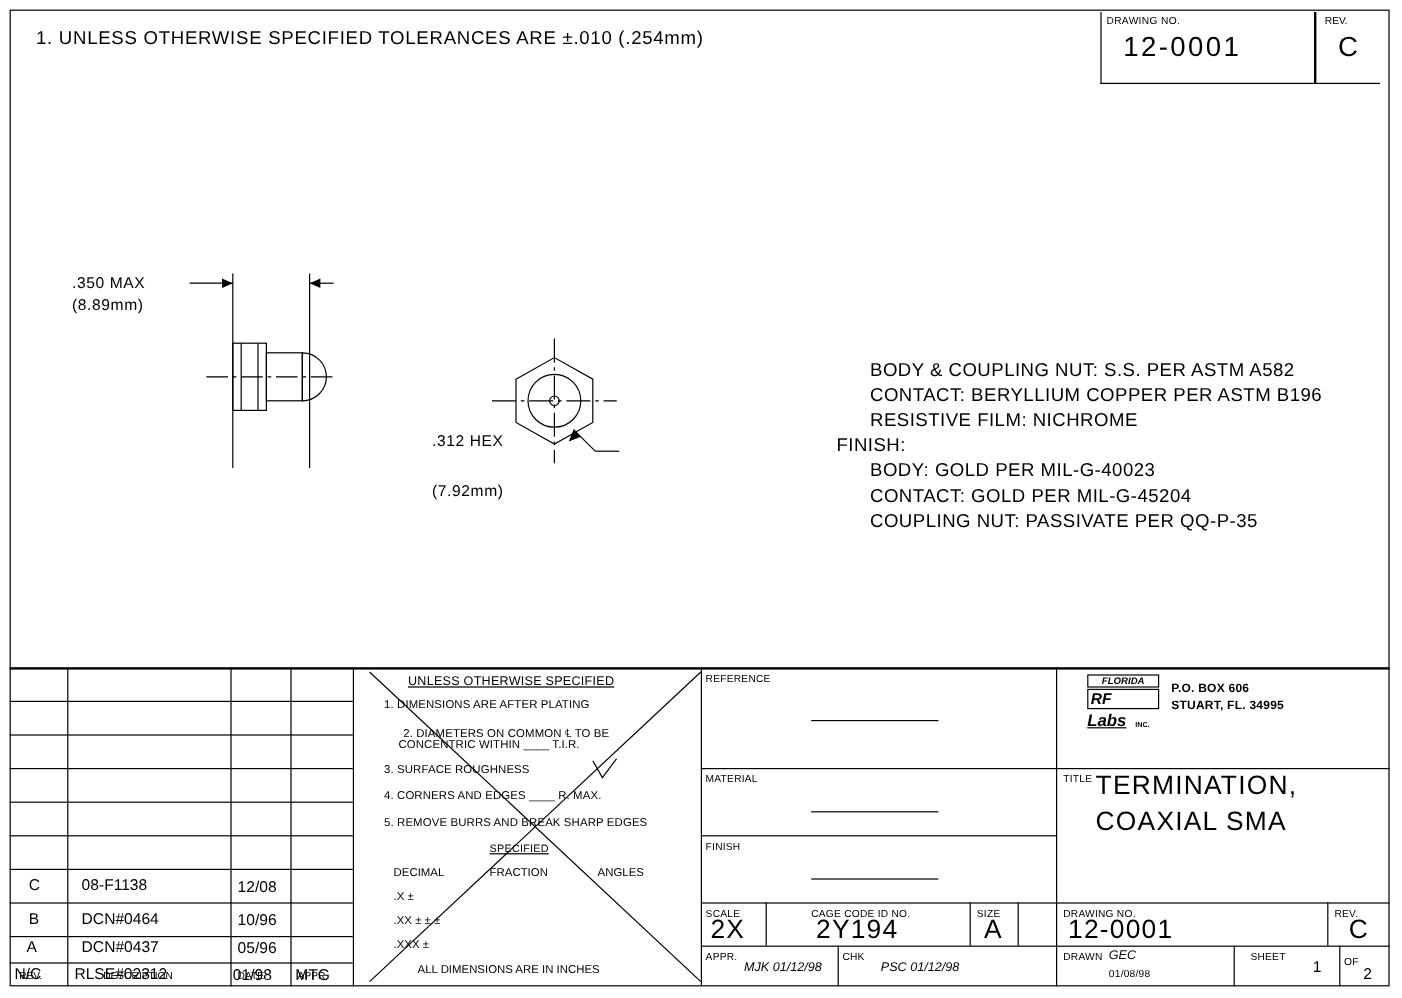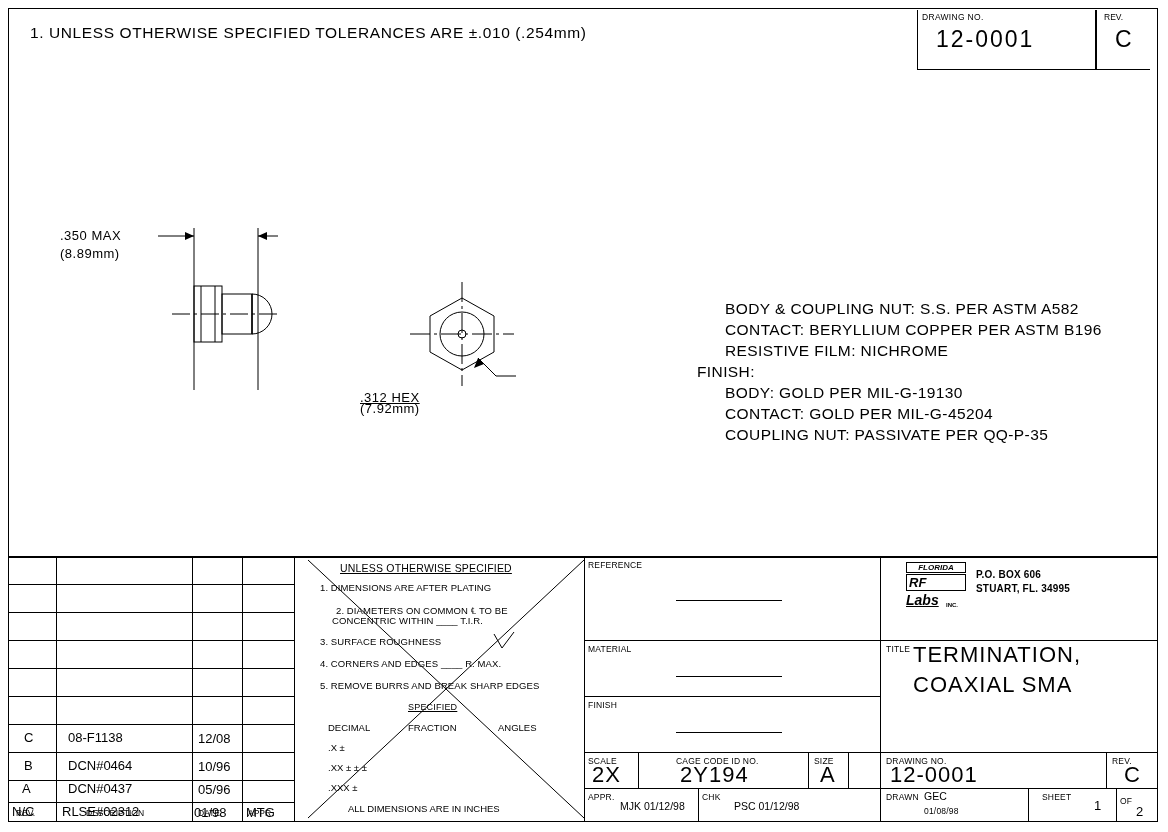--- a/index.html
+++ b/index.html
@@ -22,21 +22,21 @@
 
   
   #materials{left:697px;top:298px;font-size:15.5px;line-height:21px;letter-spacing:.4px;}
   #materials .ind1{padding-left:28px;}
 
   
   #tb{left:8px;top:556px;width:1150px;height:266px;}
   #tb .ln{position:absolute;background:#000;}
 
   .tiny{font-size:8.5px;letter-spacing:.2px;}
-  .small{font-size:10.5px;}
+  .small{font-size:10.5px;font-style:italic;}
   .med{font-size:13px;}
 
   
   .revcell{position:absolute;font-size:13px;}
   .revhdr{position:absolute;font-size:8.5px;}
 
   
   #notes{position:absolute;left:296px;top:0;width:284px;height:322px;}
   #notes .hdr{position:absolute;left:36px;top:6px;font-size:10.5px;letter-spacing:.2px;text-decoration:underline;}
   #notes .item{position:absolute;font-size:9.5px;letter-spacing:.1px;}
@@ -109,29 +109,29 @@
     <circle cx="92" cy="84" r="4"></circle>
 
     <line x1="92" y1="32" x2="92" y2="136" stroke-dasharray="20,4,3,4"></line>
     <line x1="40" y1="84" x2="144" y2="84" stroke-dasharray="20,4,3,4"></line>
 
     <line x1="108" y1="108" x2="126" y2="126"></line>
     <line x1="126" y1="126" x2="146" y2="126"></line>
   </g>
   <polygon points="108,108 104,118 114,114" fill="#000"></polygon>
 </svg>
-<div class="abs dim-txt nowrap" style="left:360px;top:390px;text-decoration:underline;">.312 HEX</div>
+<div class="abs dim-txt nowrap" style="left:360px;top:360px;">.312 HEX</div>
 <div class="abs dim-txt nowrap" style="left:360px;top:401px;">(7.92mm)</div>
 
 <div class="abs" id="materials">
   <div class="nowrap ind1">BODY &amp; COUPLING NUT: S.S. PER ASTM A582</div>
   <div class="nowrap ind1">CONTACT: BERYLLIUM COPPER PER ASTM B196</div>
   <div class="nowrap ind1">RESISTIVE FILM: NICHROME</div>
   <div class="nowrap">FINISH:</div>
-  <div class="nowrap ind1">BODY: GOLD PER MIL-G-19130</div>
+  <div class="nowrap ind1">BODY: GOLD PER MIL-G-40023</div>
   <div class="nowrap ind1">CONTACT: GOLD PER MIL-G-45204</div>
   <div class="nowrap ind1">COUPLING NUT: PASSIVATE PER QQ-P-35</div>
 </div>
 
 <div class="abs" id="tb">
 
   <div class="ln" style="left:0;top:0;width:1150px;height:1.5px;"></div>
 
   <div class="ln" style="left:48px;top:0;width:1.2px;height:266px;"></div>
   <div class="ln" style="left:184px;top:0;width:1.2px;height:266px;"></div>

